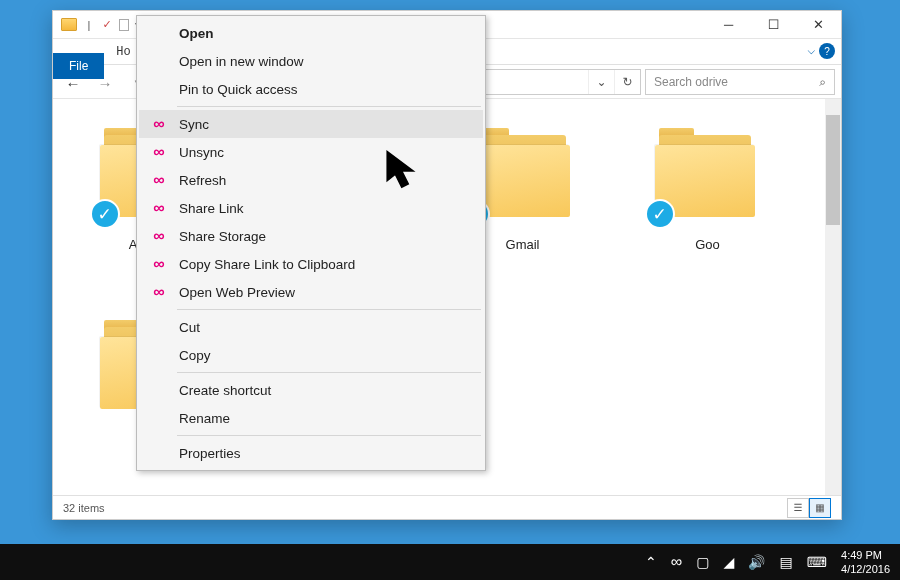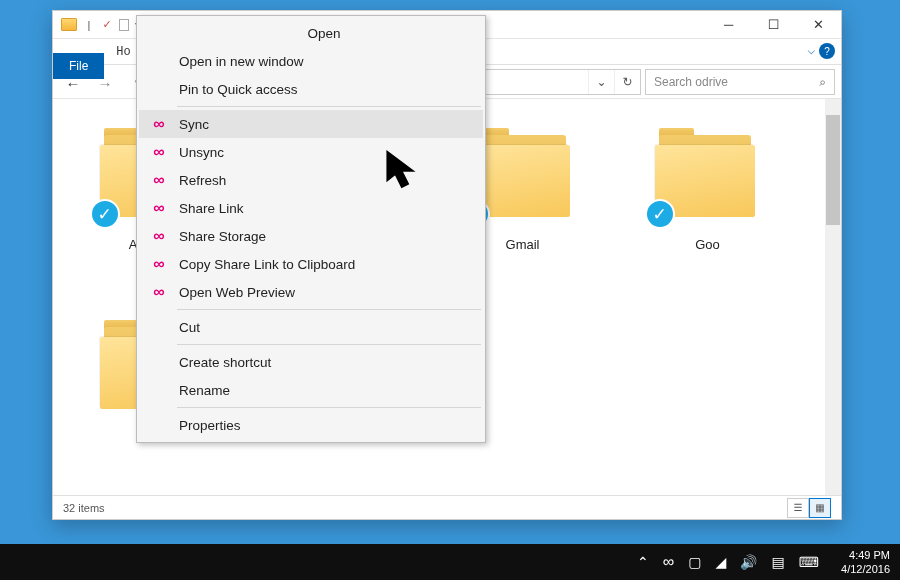--- a/index.html
+++ b/index.html
@@ -46,34 +46,34 @@
 
 .statusbar { height: 24px; border-top: 1px solid #e0e0e0; display: flex; align-items: center; padding: 0 10px; font-size: 11px; color: #555; justify-content: space-between; }
 .viewbtns { display: flex; gap: 0; }
 .vbtn { width: 22px; height: 20px; border: 1px solid #ccc; display: flex; align-items: center; justify-content: center; font-size: 10px; }
 .vbtn.active { border-color: #0078d7; background: #e5f1fb; }
 
 
 .ctxmenu { position: absolute; left: 136px; top: 15px; width: 350px; background: #f5f5f5; border: 1px solid #bbb; box-shadow: 2px 2px 6px rgba(0,0,0,0.25); padding: 3px 2px; z-index: 50; }
 .ctxitem { display: flex; align-items: center; height: 28px; padding: 0 14px 0 40px; font-size: 13.5px; color: #222; position: relative; }
 .ctxitem.hovered { background: #e3e3e3; }
-.ctxitem.bold { font-weight: 400; justify-content: center; }
+.ctxitem.bold { font-weight: 700; }
 .ctxicon { position: absolute; left: 10px; width: 20px; display: flex; align-items: center; justify-content: center; }
 .infinity { color: #e6007e; font-size: 16px; font-weight: bold; }
 .ctxsep { height: 1px; background: #d5d5d5; margin: 3px 2px 3px 38px; }
 
 
 .cursor { position: absolute; left: 385px; top: 150px; z-index: 60; }
 .cursor svg { width: 40px; height: 42px; }
 
 
 .taskbar { position: absolute; left: 0; bottom: 0; width: 100%; height: 36px; background: #0f0f0f; display: flex; align-items: center; color: #fff; padding: 0 10px; }
 .tray { margin-left: auto; display: flex; align-items: center; gap: 14px; }
 .tray-icon { font-size: 14px; color: #fff; }
-.clock { text-align: right; font-size: 11px; line-height: 1.3; margin-left: 8px; }
+.clock { text-align: left; font-size: 11px; line-height: 1.3; }
 .infinity-tray { font-size: 16px; }
 </style>
 </head>
 <body>
 
 <div class="window">
 
   <div class="titlebar">
     <div class="titlebar-icons">
       <div class="folder-min"></div>
@@ -235,20 +235,23 @@
     </div>
   <div class="ctxitem">
       <span class="ctxicon">
         <span class="infinity">∞</span>
       </span>
       <span>Open Web Preview</span>
     </div>
   <div class="ctxsep"></div>
   <div class="ctxitem">
       <span>Cut</span>
+    </div>
+  <div class="ctxitem">
+      <span>Copy</span>
     </div>
   <div class="ctxsep"></div>
   <div class="ctxitem">
       <span>Create shortcut</span>
     </div>
   <div class="ctxitem">
       <span>Rename</span>
     </div>
   <div class="ctxsep"></div>
   <div class="ctxitem">

